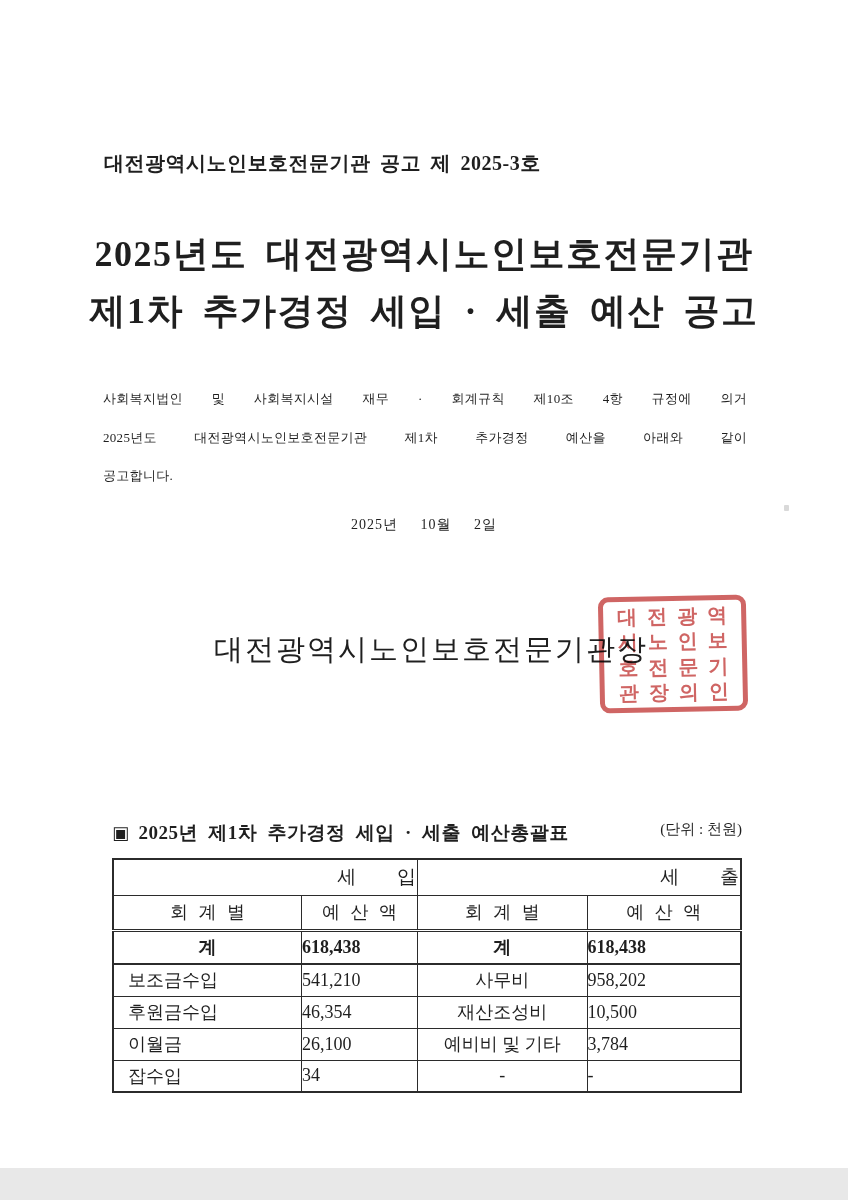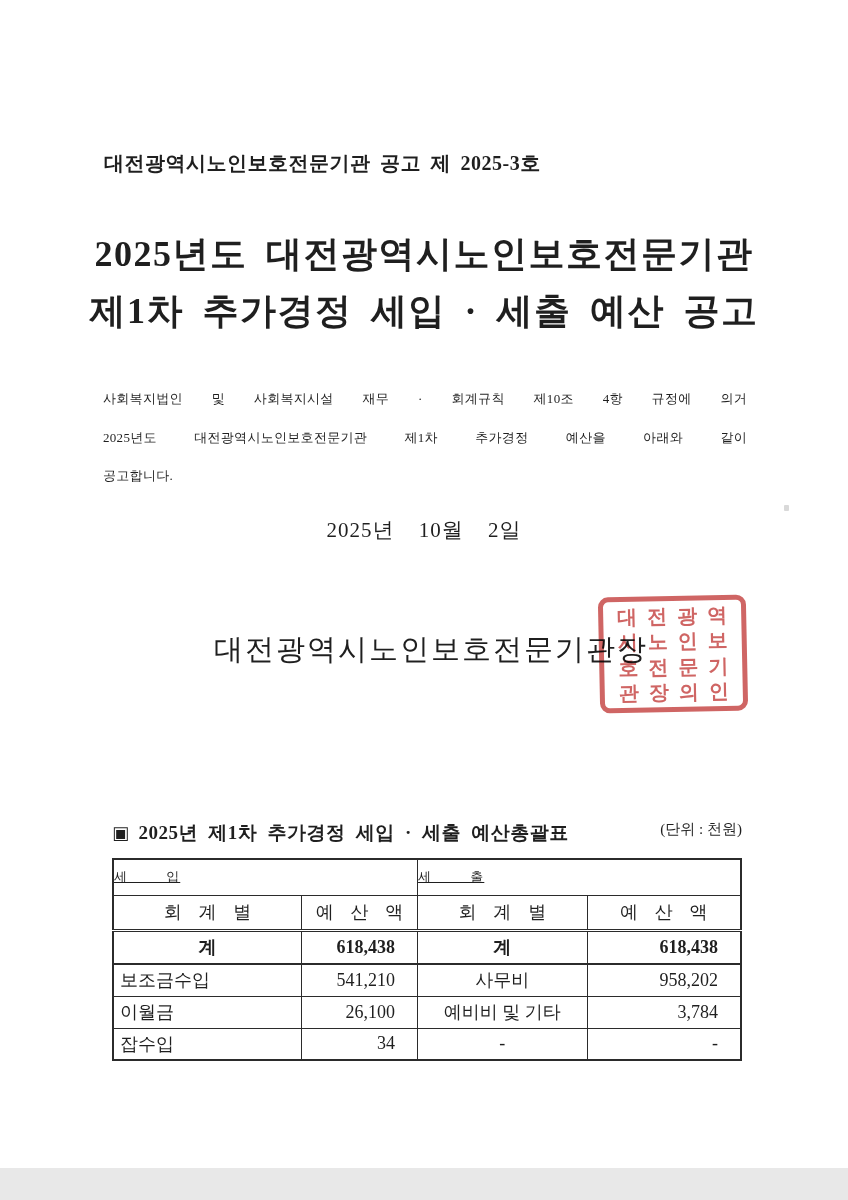--- a/index.html
+++ b/index.html
@@ -47,21 +47,21 @@
   .body-line.justified {
     text-align: justify;
     text-align-last: justify;
   }
   .date-line {
     position: absolute;
     top: 516px;
     left: 0;
     width: 100%;
     text-align: center;
-    font-size: 21px;
+    font-size: 14px;
     word-spacing: 18px;
     letter-spacing: 1px;
   }
   .signer {
     position: absolute;
     left: 214px;
     top: 630px;
     font-size: 29px;
     letter-spacing: 2px;
     white-space: nowrap;
@@ -134,41 +134,39 @@
     color: #1f1f1f;
     border: 2px solid #2b2b2b;
   }
   table.budget td {
     border: 1.5px solid #2b2b2b;
     height: 32px;
     vertical-align: middle;
   }
   tr.group-header td {
     height: 36px;
-    text-align: left;
-    font-size: 13px;
+    text-align: right;
+    font-size: 19px;
     word-spacing: 34px;
     letter-spacing: 1px;
-    text-decoration: underline;
   }
   tr.col-header td {
     height: 35px;
     text-align: center;
     word-spacing: 6px;
     border-bottom: 3px double #2b2b2b;
-    font-family: Liberation Mono, monospace;
   }
   tr.total-row td {
     height: 34px;
     font-weight: 700;
     border-bottom: 2.5px solid #2b2b2b;
   }
-  td.cell-left   { text-align: left;  padding-left: 6px; }
+  td.cell-left   { text-align: left;  padding-left: 14px; }
   td.cell-center { text-align: center; }
-  td.cell-num    { text-align: right; padding-right: 22px; }
+  td.cell-num    { text-align: left; padding-right: 22px; }
 </style>
 </head>
 <body>
 
 <div class="page">
 
   <div class="notice-no">대전광역시노인보호전문기관 공고 제 2025-3호</div>
 
   <div class="title-block">
     <div>2025년도 대전광역시노인보호전문기관</div>
@@ -225,20 +223,26 @@
         <td class="cell-center">계</td>
         <td class="cell-num">618,438</td>
       </tr>
       <tr>
         <td class="cell-left">보조금수입</td>
         <td class="cell-num">541,210</td>
         <td class="cell-center">사무비</td>
         <td class="cell-num">958,202</td>
       </tr>
       <tr>
+        <td class="cell-left">후원금수입</td>
+        <td class="cell-num">46,354</td>
+        <td class="cell-center">재산조성비</td>
+        <td class="cell-num">10,500</td>
+      </tr>
+      <tr>
         <td class="cell-left">이월금</td>
         <td class="cell-num">26,100</td>
         <td class="cell-center">예비비 및 기타</td>
         <td class="cell-num">3,784</td>
       </tr>
       <tr>
         <td class="cell-left">잡수입</td>
         <td class="cell-num">34</td>
         <td class="cell-center">-</td>
         <td class="cell-num">-</td>

